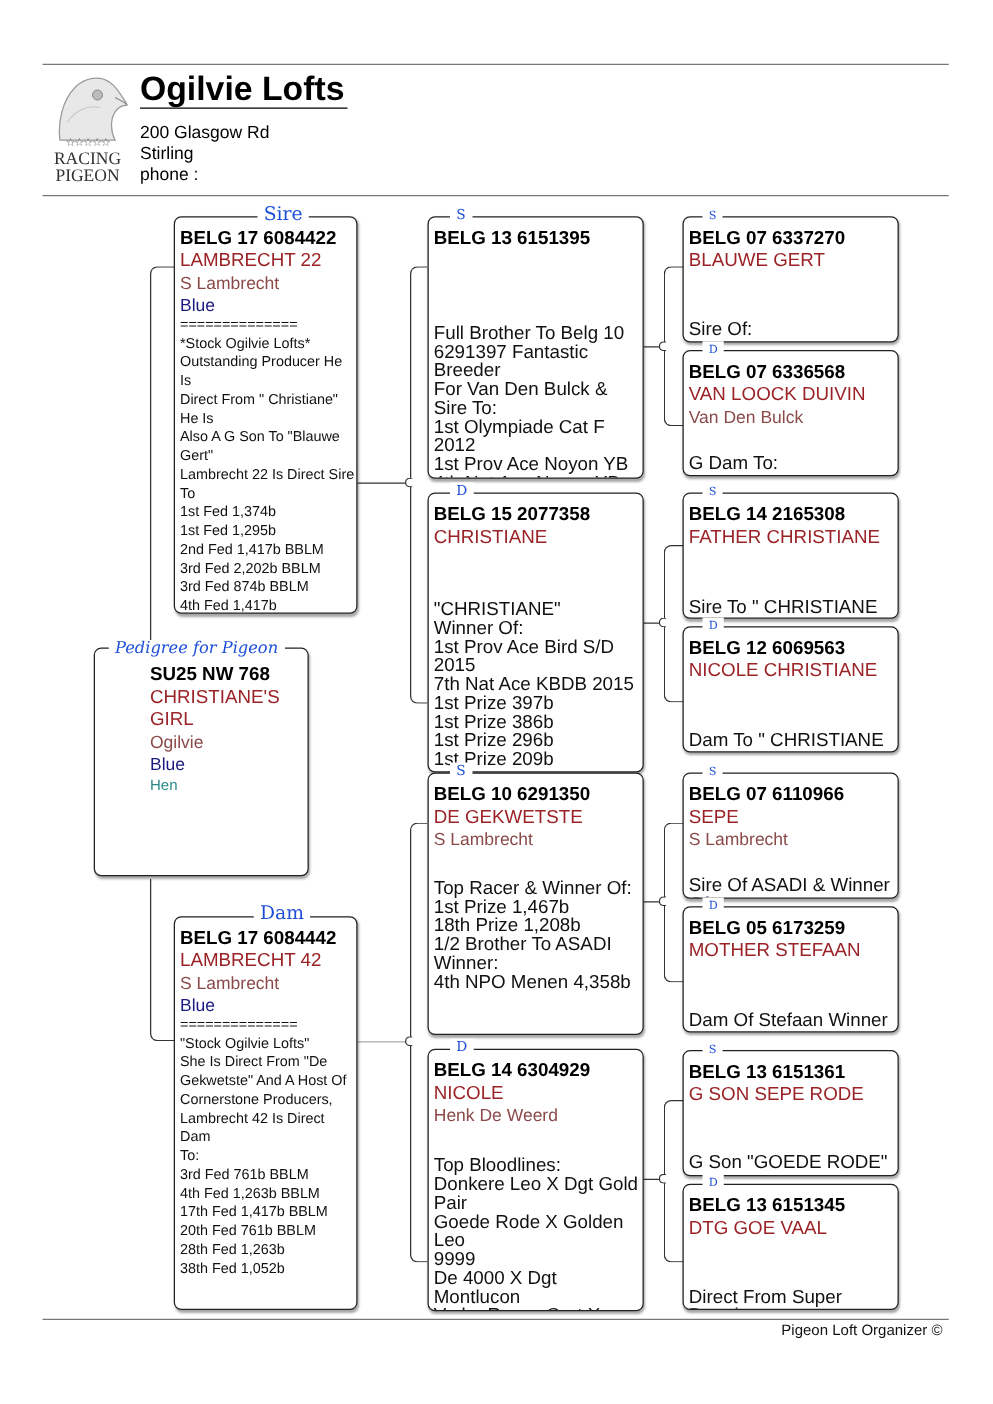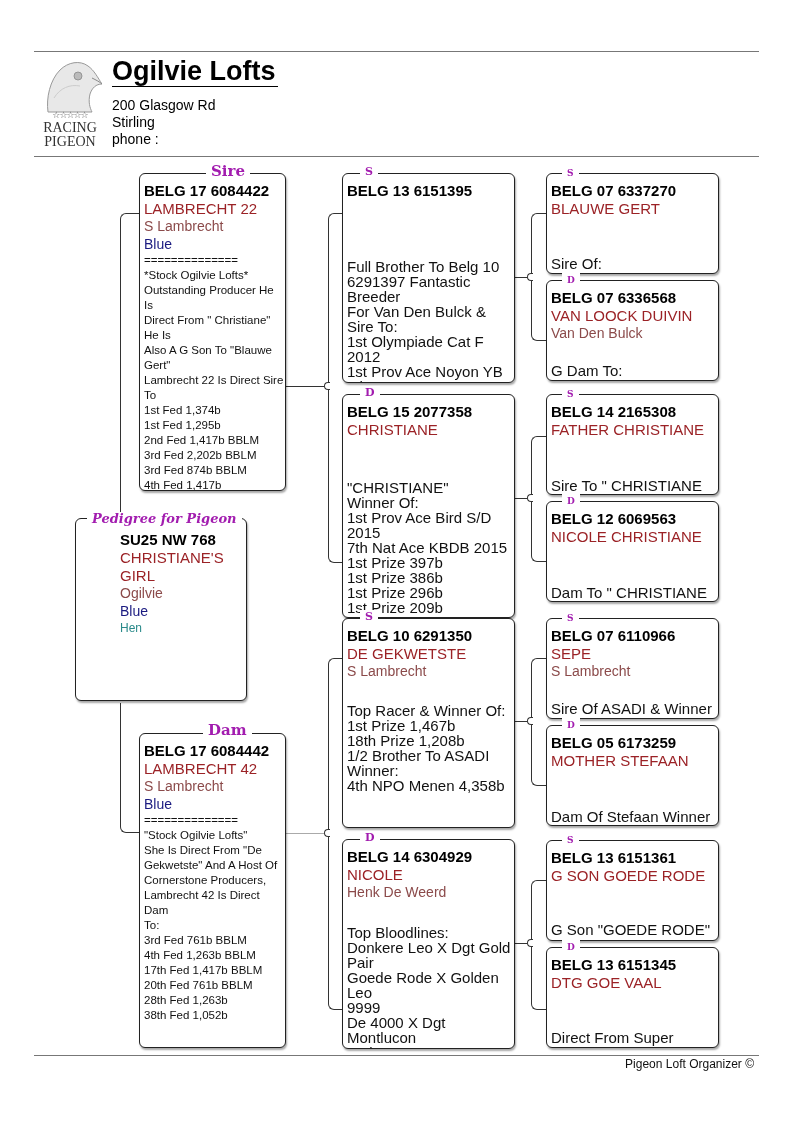--- a/index.html
+++ b/index.html
@@ -18,21 +18,21 @@
   .logo-word.w1 { top: 63px; }
   .logo-word.w2 { top: 77px; }
   .loft-name { position: absolute; left: 112px; top: 56px; font-size: 27px; font-weight: bold;
     border-bottom: 1px solid #000; padding-right: 2px; line-height: 30px; }
   .addr { position: absolute; left: 112px; font-size: 14px; line-height: 17px; }
 
   
   .card { position: absolute; border: 1px solid #222; border-radius: 6px; background: #fff;
     box-shadow: 1px 2px 2px rgba(0,0,0,0.35); padding: 8px 0 0 4px; overflow: hidden; }
   .card-label { position: absolute; background: #fff; padding: 0 5px;
-    font-family: "DejaVu Serif", serif; font-weight: bold; color: #a21caf; line-height: 14px; }
+    font-family: "DejaVu Serif", serif; font-weight: normal; color: #1d4ed8; line-height: 14px; }
   .ring { font-weight: bold; font-size: 15px; line-height: 18px; }
   .name { color: #9b2226; font-size: 15px; line-height: 18px; }
   .breeder { color: #8b4a4a; font-size: 14px; line-height: 17px; }
   .colour { color: #1a1a80; font-size: 14px; line-height: 18px; }
   .sex { color: #2a8a8a; font-size: 12px; line-height: 16px; }
   .notes { font-size: 11.5px; line-height: 15px; color: #111; white-space: pre-line; }
   .notes-small { font-size: 15px; line-height: 15px; color: #111; position: absolute; left: 4px; }
 
   
   .ln { position: absolute; background: #333; }
@@ -243,21 +243,21 @@
 <div class="card" style="left:546px; top:725px; width:173px; height:101px;">
   <div class="ring">BELG 05 6173259</div>
   <div class="name">MOTHER STEFAAN</div>
   <div class="breeder"></div>
   <div class="notes-small" style="top:83px;">Dam Of Stefaan Winner Of</div>
 </div>
 <div class="card-label" style="left:562px; top:718px; font-size:9px;">D</div>
 
 <div class="card" style="left:546px; top:840px; width:173px; height:101px;">
   <div class="ring">BELG 13 6151361</div>
-  <div class="name">G SON GOEDE RODE</div>
+  <div class="name">G SON SEPE RODE</div>
   <div class="breeder"></div>
   <div class="notes-small" style="top:81px;">G Son "GOEDE RODE"</div>
 </div>
 <div class="card-label" style="left:562px; top:833px; font-size:9px;">S</div>
 
 <div class="card" style="left:546px; top:947px; width:173px; height:101px;">
   <div class="ring">BELG 13 6151345</div>
   <div class="name">DTG GOE VAAL</div>
   <div class="breeder"></div>
   <div class="notes-small" style="top:82px;">Direct From Super Breeders:</div>

